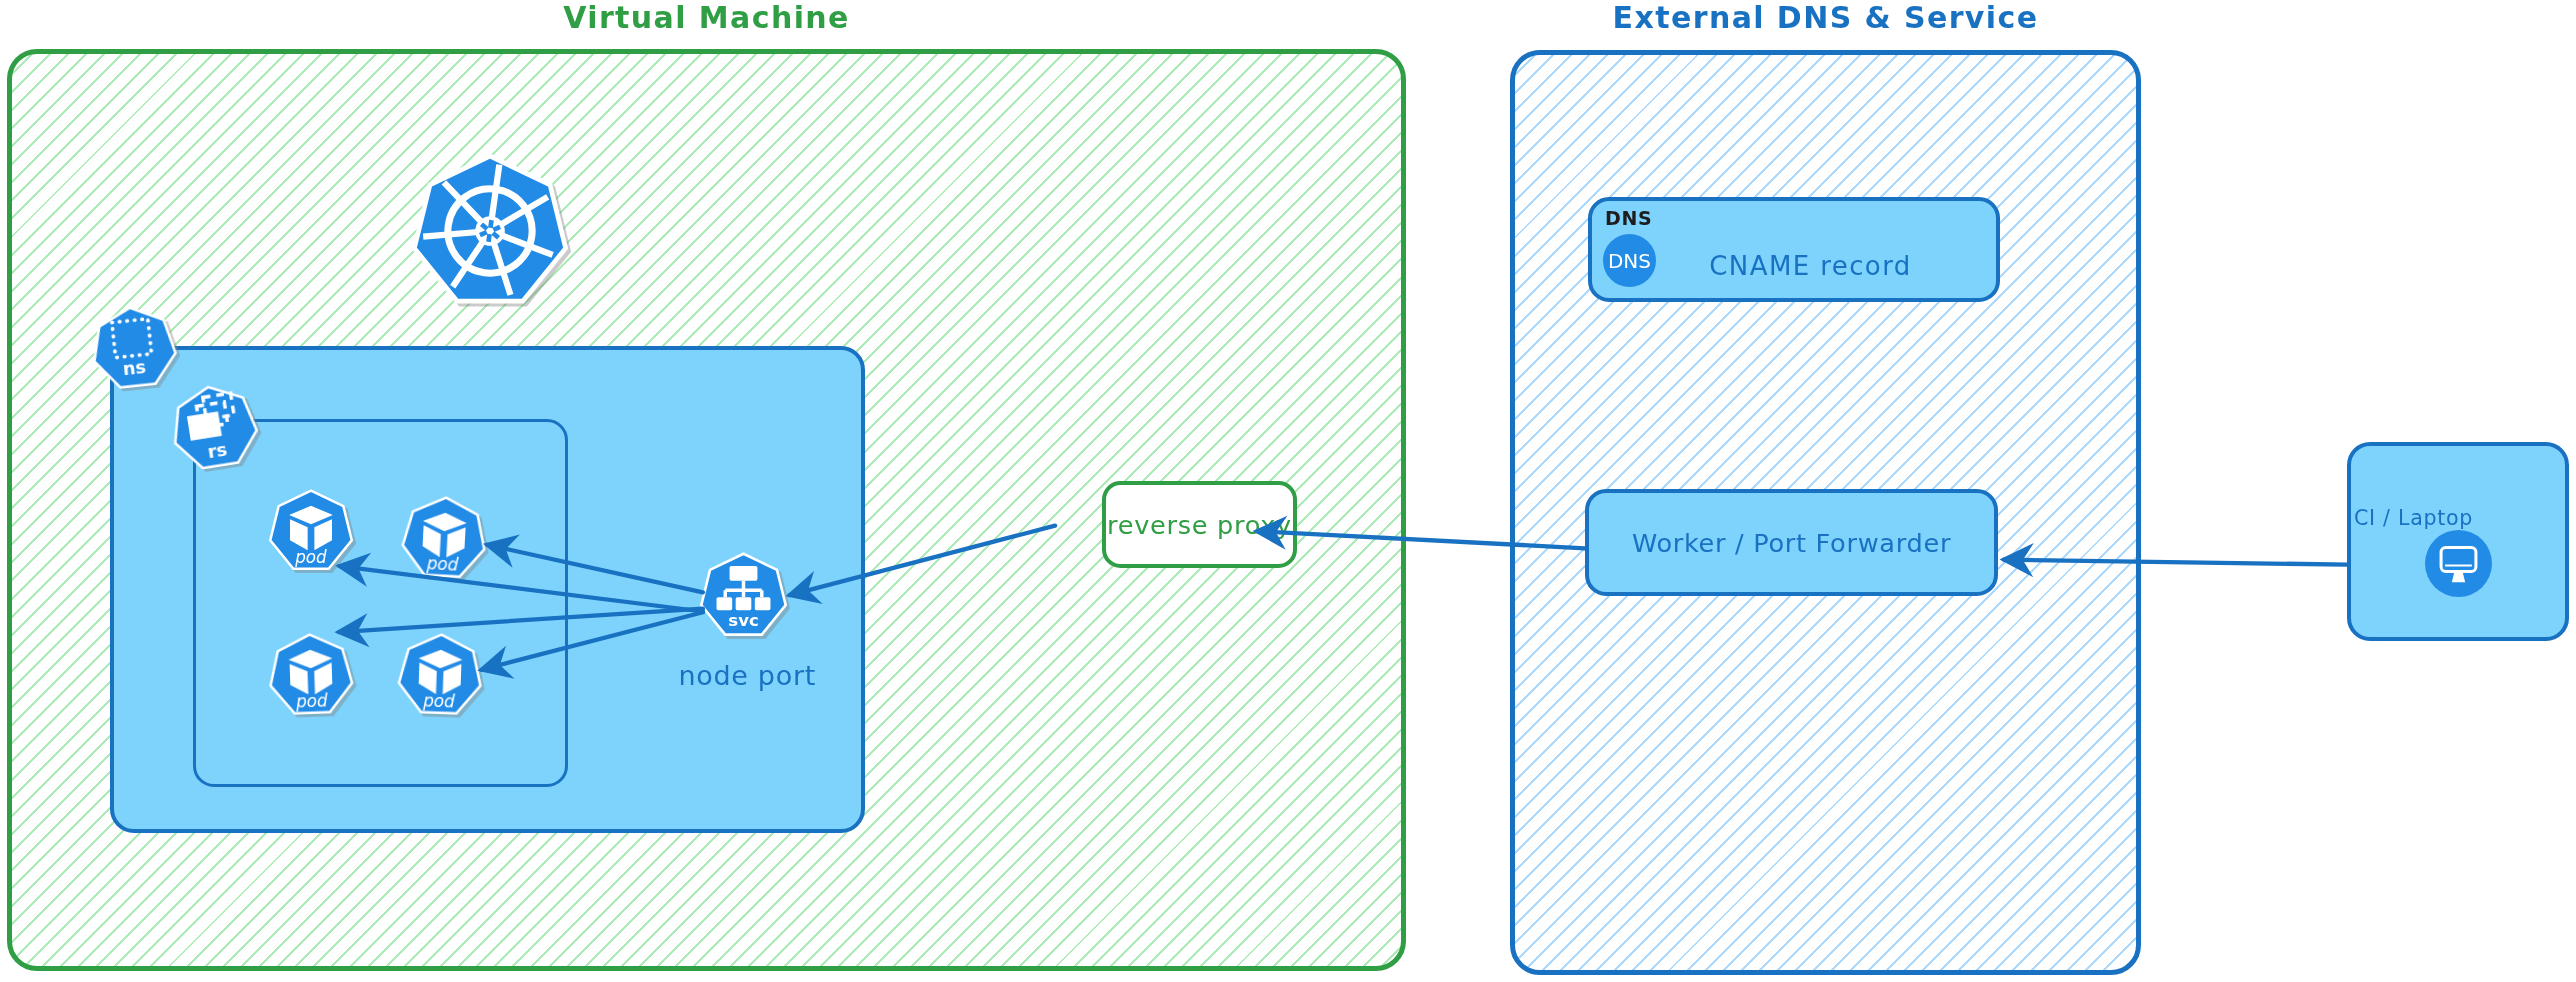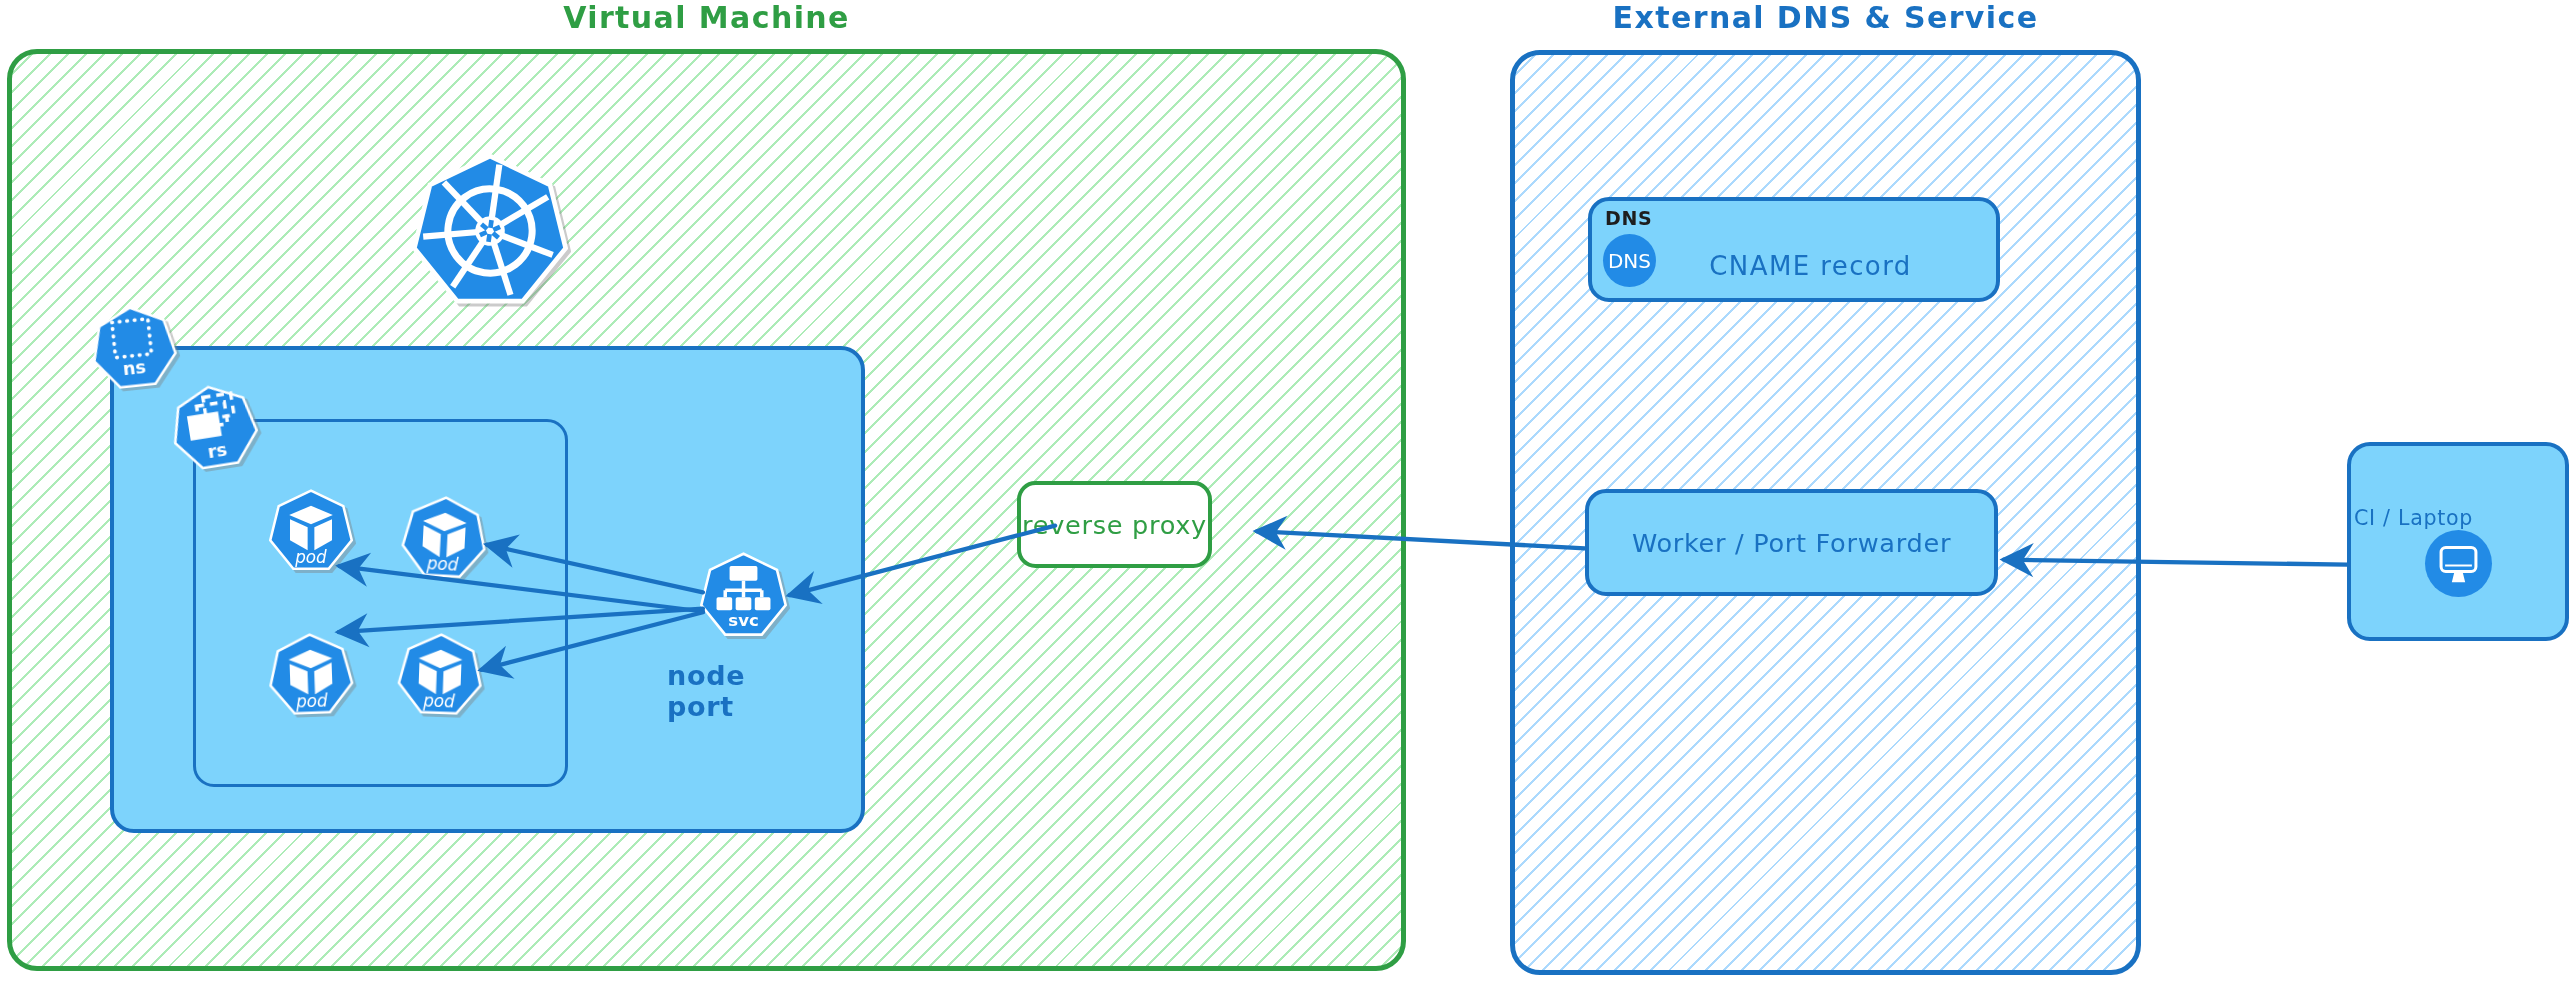--- a/index.html
+++ b/index.html
@@ -147,23 +147,23 @@
       <polygon points="50,2 88.5,20.5 98.5,61 71,95 29,95 1.5,61 11.5,20.5" fill="var(--icon-blue)" stroke="#fff" stroke-width="3"></polygon>
       <rect x="34" y="16" width="32" height="17" rx="2" fill="#fff"></rect>
       <path d="M50,33 V44 M29,44 H71 M29,44 V52 M50,44 V52 M71,44 V52" stroke="#fff" stroke-width="4" fill="none"></path>
       <rect x="19" y="52" width="18" height="15" rx="2" fill="#fff"></rect>
       <rect x="41" y="52" width="18" height="15" rx="2" fill="#fff"></rect>
       <rect x="63" y="52" width="18" height="15" rx="2" fill="#fff"></rect>
       <text x="50" y="85" text-anchor="middle" font-size="19" font-weight="bold">svc</text>
     </svg>
   </div>
 
-  <div class="nodeport" style="left:667px;top:660px;width:149px;text-align:left;font-weight:bold;">node port</div>
-
-  <div class="green-white-box" style="left:1017px;top:481px;width:195px;height:87px;">
+  <div class="nodeport" style="left:667px;top:660px;width:149px;text-align:right;">node port</div>
+
+  <div class="green-white-box" style="left:1102px;top:481px;width:195px;height:87px;">
     <span class="label-green">reverse proxy</span>
   </div>
 
   <div class="white-box" style="left:1588px;top:197px;width:412px;height:105px;border-radius:21px;"></div>
   <div class="dns-tag" style="left:1605px;top:207px;">DNS</div>
   <div class="badge-circle" style="left:1603px;top:234px;width:53px;height:53px;font-size:20px;">
     <span>DNS</span>
   </div>
   <div class="cname" style="left:1690px;top:251px;width:241px;text-align:center;">CNAME record</div>
 

